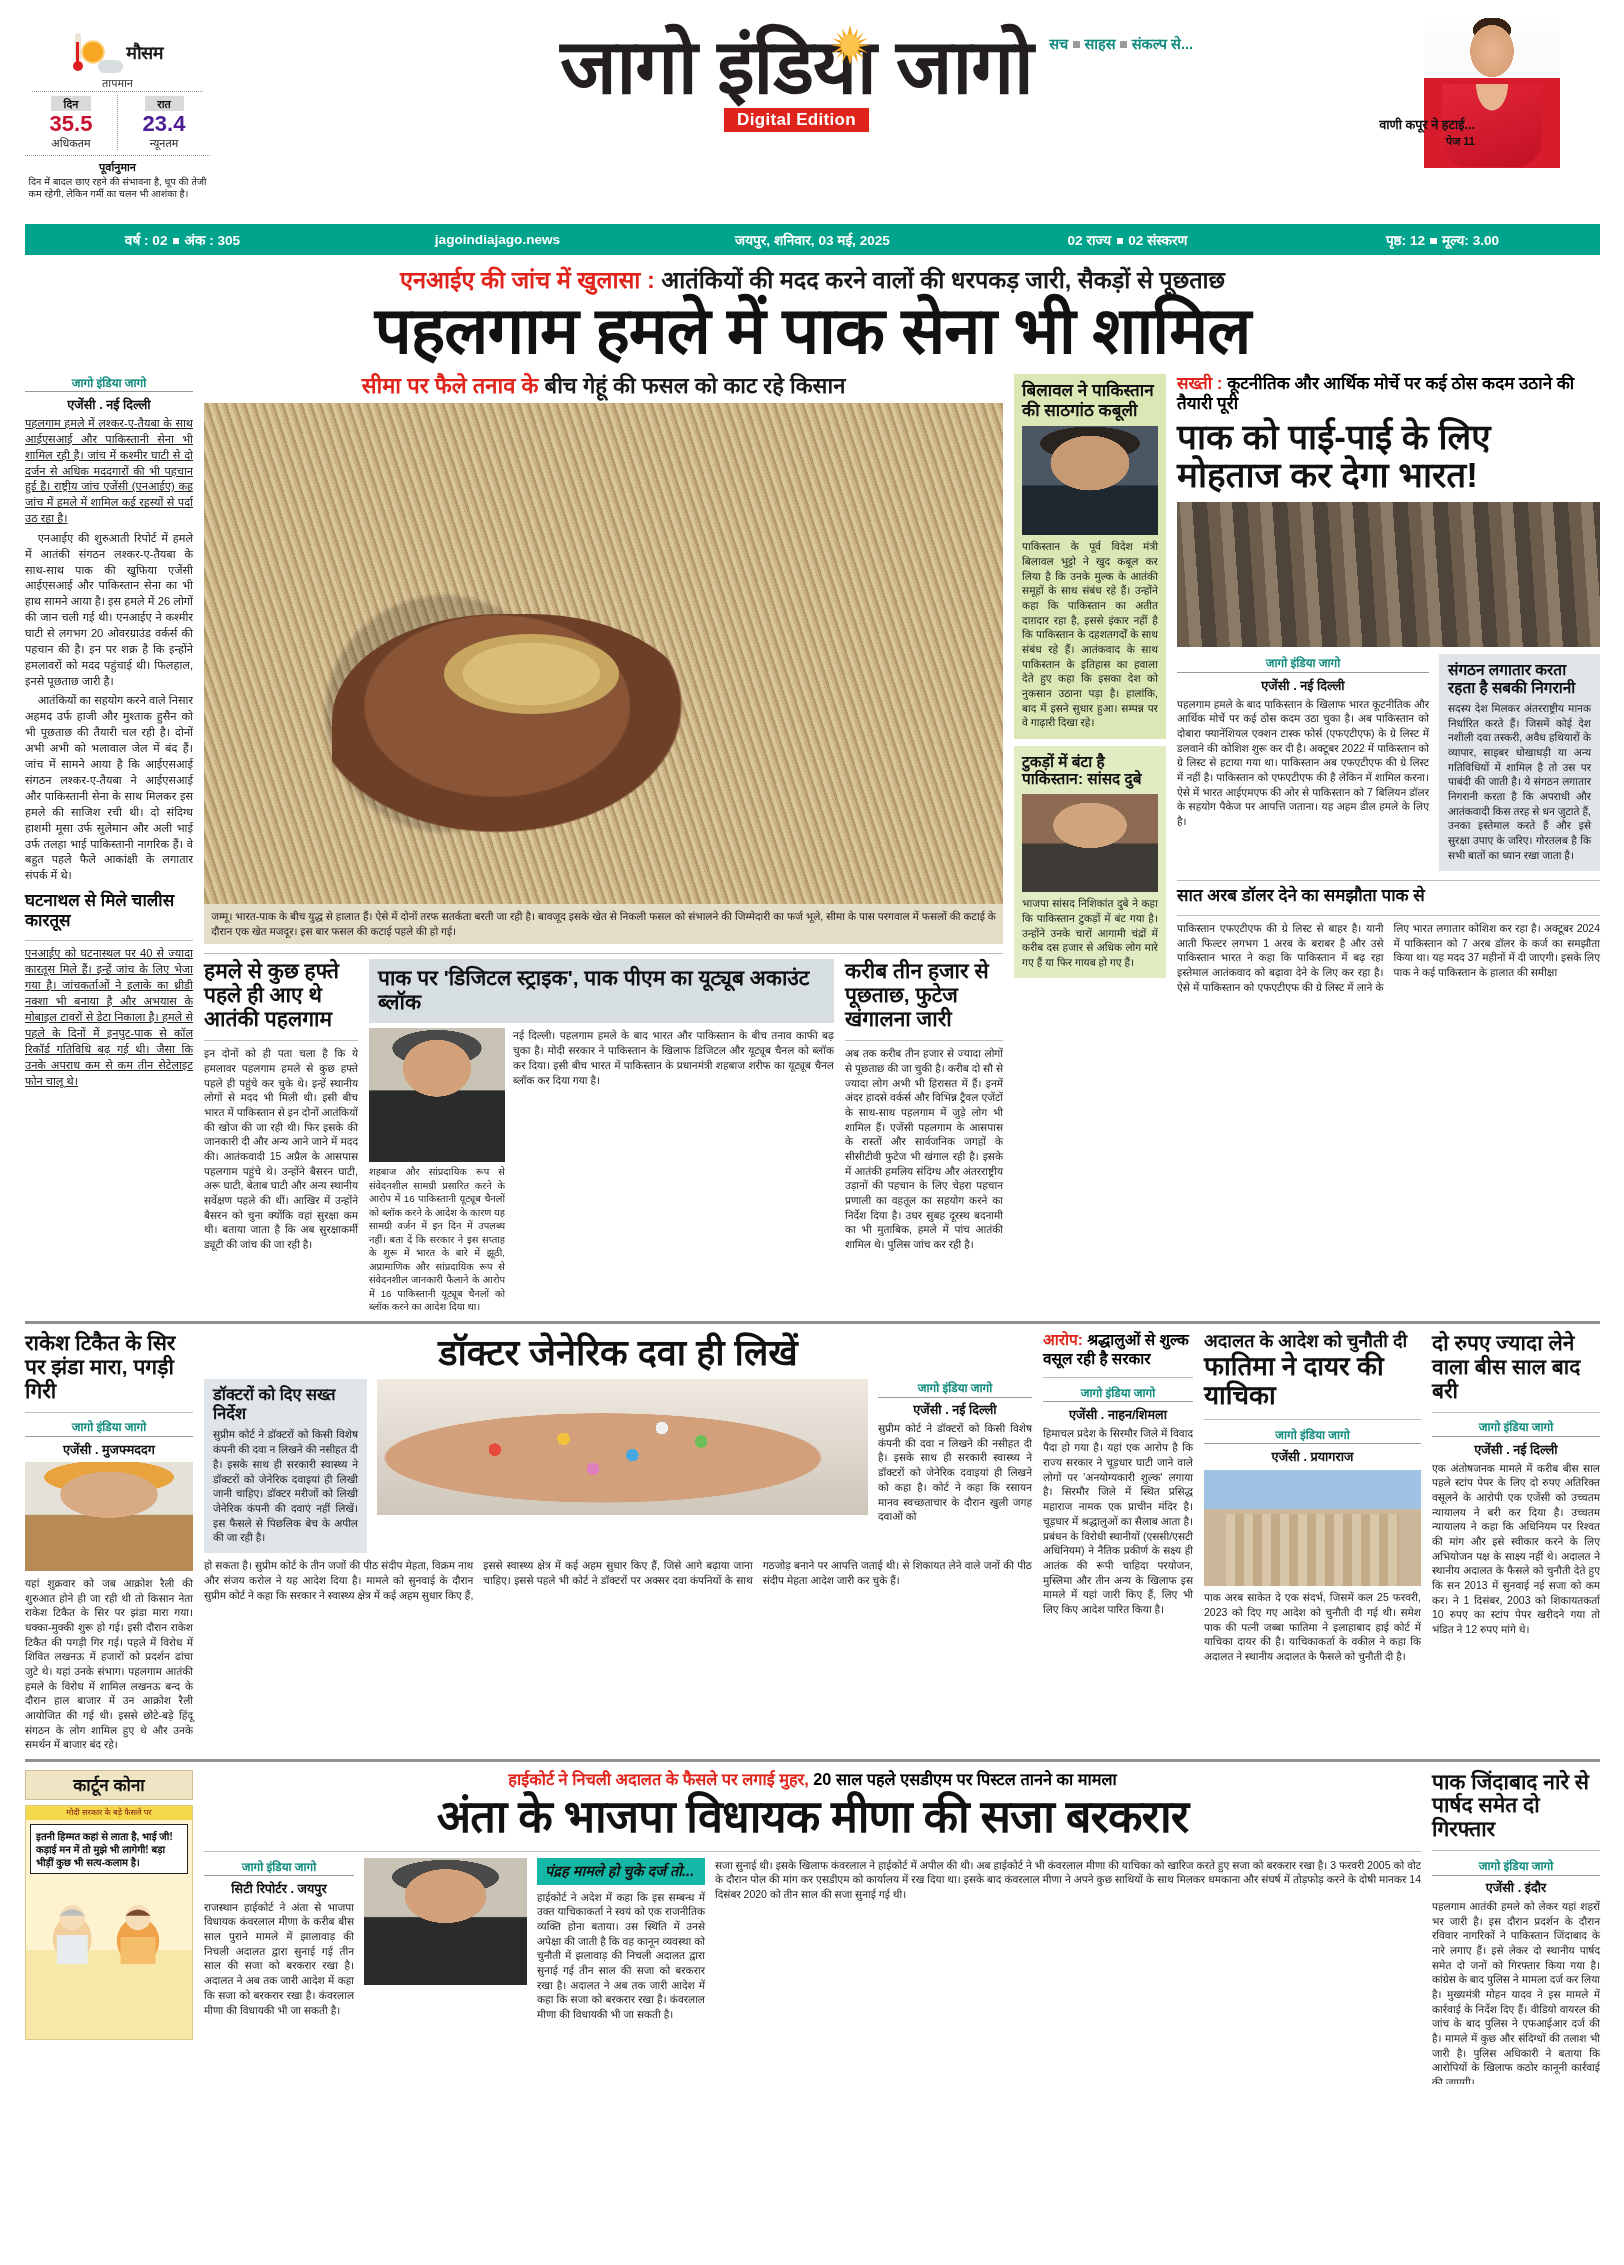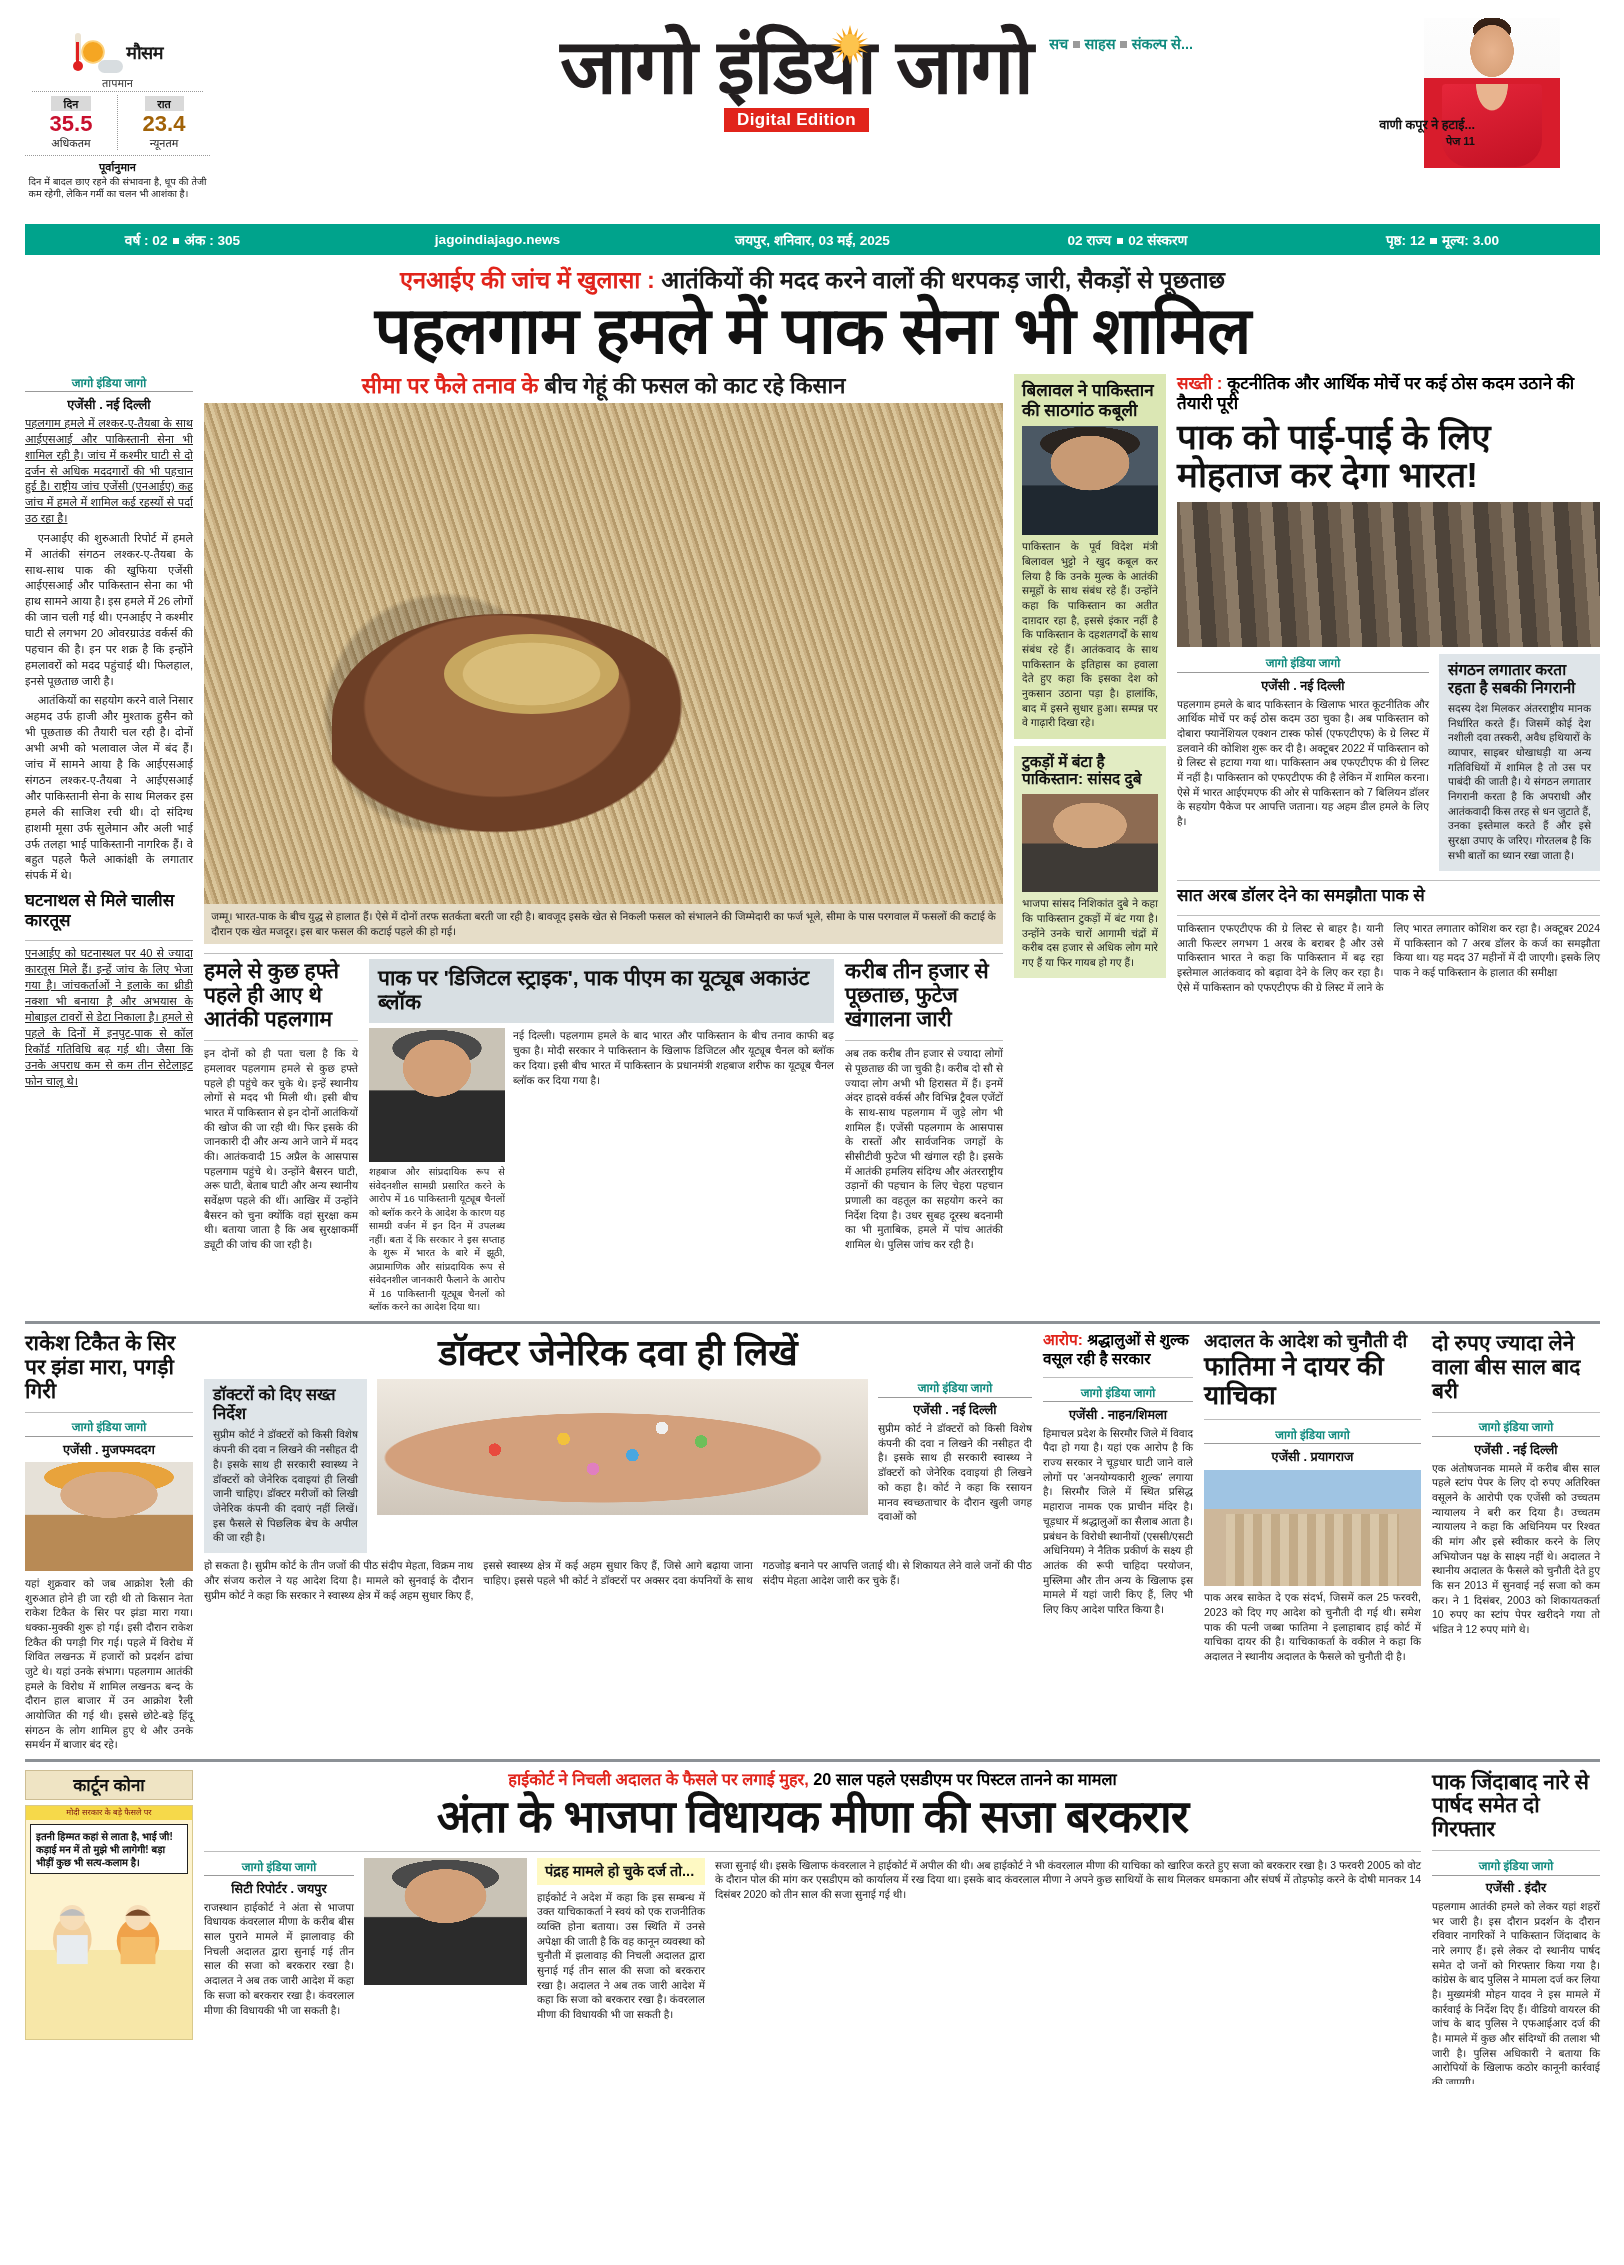--- a/index.html
+++ b/index.html
@@ -75,21 +75,21 @@
   }
   .temps { display: flex; margin-top: 2.7px; }
   .temp-col { flex: 1; text-align: center; }
   .temp-col + .temp-col { border-left: 0.9px dotted #999; }
   .temp-head {
     background: #d9d9d9; font-size: 11px; color: #111; font-weight: bold;
     display: inline-block; padding: 0 12.7px; margin-bottom: 0.9px;
   }
   .temp-val { font-size: 22px; font-weight: bold; line-height: 1.05; }
   .temp-val.day { color: #c8102e; }
-  .temp-val.night { color: #a16207; }
+  .temp-val.night { color: #4c1d95; }
   .temp-sub { font-size: 11px; color: #222; }
   .forecast-title {
     font-size: 11px; font-weight: bold; color: #111; margin-top: 5.4px;
     border-top: 0.9px dotted #999; padding-top: 2.7px;
   }
   .forecast-text {
     font-size: 9.5px; color: #222; line-height: 1.3; text-align: justify;
     padding: 1.8px 3.6px 0 3.6px;
   }
 
@@ -219,21 +219,21 @@
   }
   .photo-cap {
     background: #e6ddc8; font-size: 10.5px; line-height: 1.45; color: #1b1b1b;
     padding: 4.5px 7.2px; text-align: justify;
   }
 
   .green-box { background: #dbe7b4; padding: 7.2px 8.1px 9px 8.1px; }
   .green-box2 { background: #e2ecc3; padding: 6.3px 8.1px 8.1px 8.1px; }
   .grey-box { background: #d8dfe3; padding: 7.2px 9px 9px 9px; }
   .grey-box-lt { background: #dfe5e9; padding: 6.3px 9px 8.1px 9px; }
-  .beige-box { background: #fef9c3; padding: 5.4px 8.1px; }
+  .beige-box { background: #14b8a6; padding: 5.4px 8.1px; font-style: italic; }
 
   .photo-ph {
     width: 100%; background: #b9b9b9; position: relative; overflow: hidden;
   }
   .ph-crowd {
     background:
       repeating-linear-gradient(86deg, #6b5c4c 0 12.7px, #8b7a66 12.7px 25px, #4e443a 25px 40px),
       linear-gradient(to bottom,#5e5245,#3b342c);
   }
   .ph-pills {

